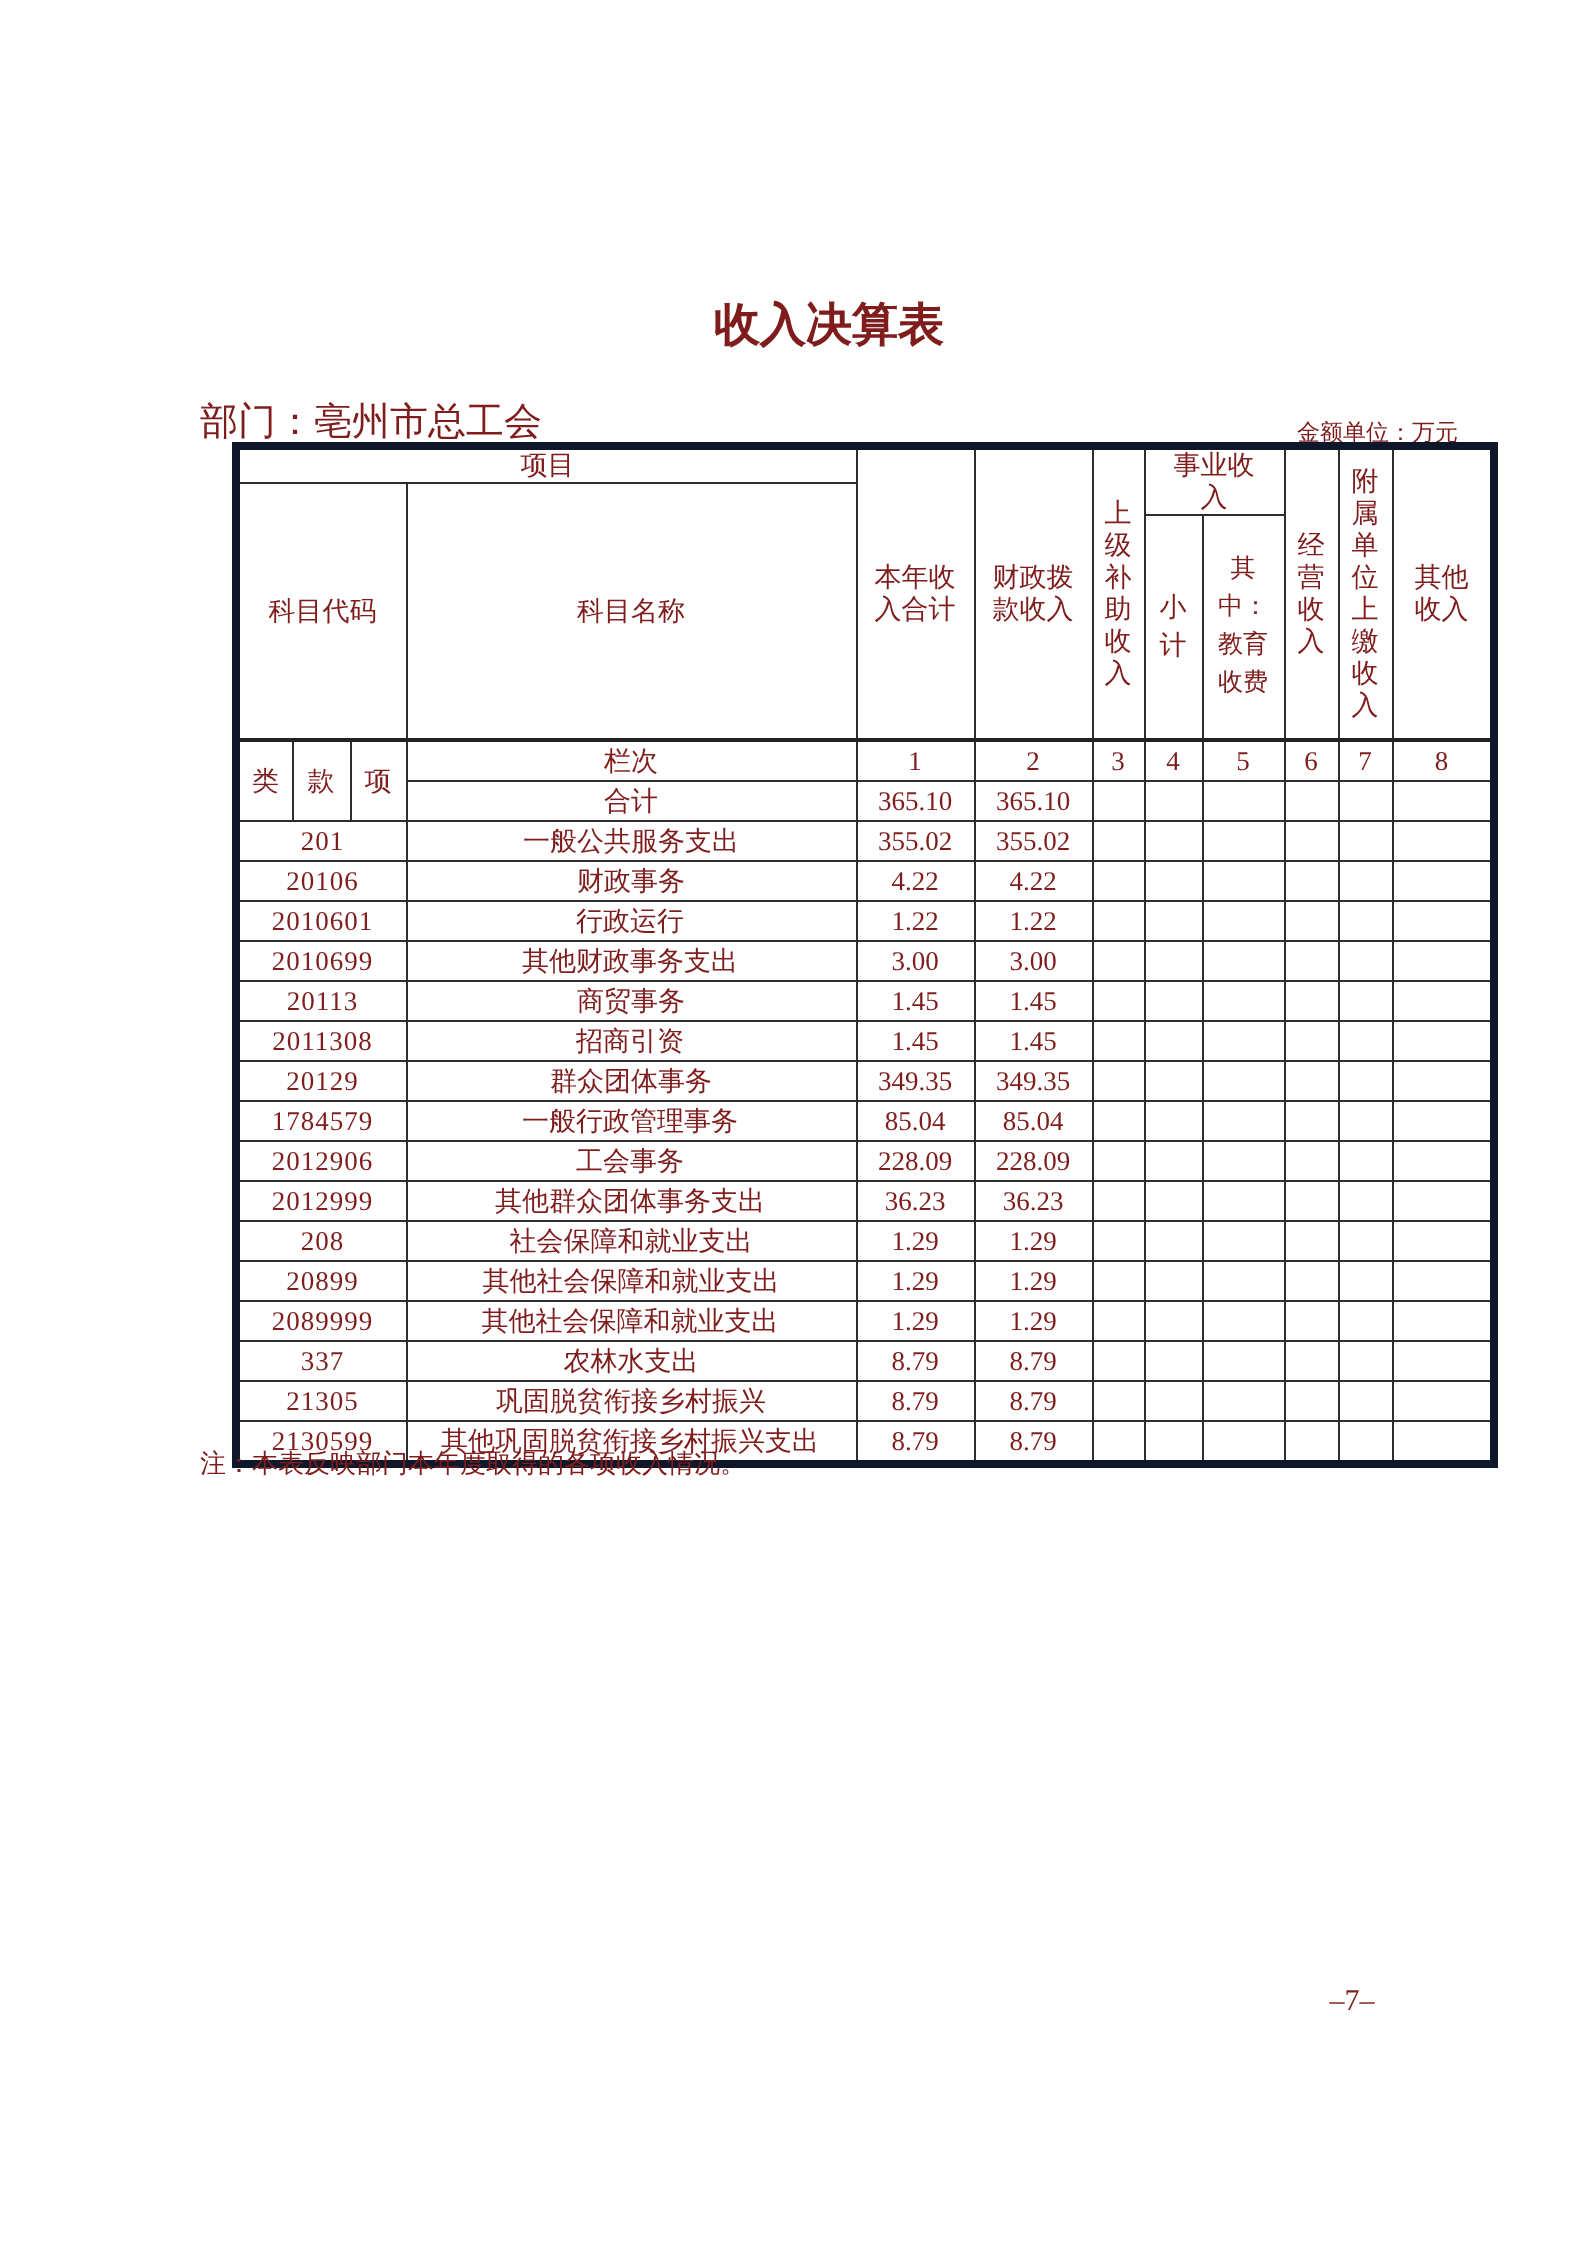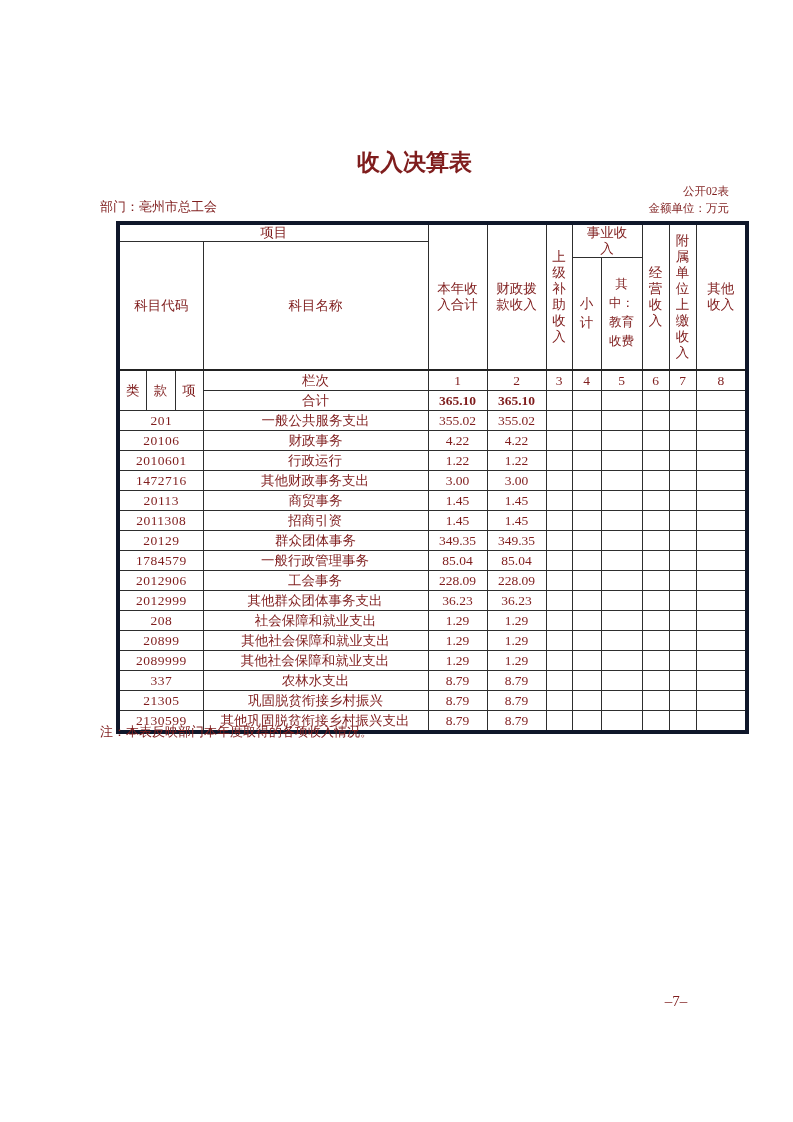--- a/index.html
+++ b/index.html
@@ -14,21 +14,21 @@
     font-family:"Liberation Sans","DejaVu Sans",sans-serif;
   }
   .form-code {
     position:absolute; left:100px; top:184px; width:629px;
     text-align:right; font-size:11.5px;
   }
   .meta {
     position:absolute; left:100px; top:198px; width:629px;
     display:flex; justify-content:space-between; align-items:flex-end;
   }
-  .dept { font-size:13px; }
+  .dept { font-size:19px; }
   .unit { font-size:11.5px; }
 
   table.fiscal {
     position:absolute; left:116px; top:221px; width:629px;
     border-collapse:collapse; table-layout:fixed;
     border:4px solid #0f172a;
     font-size:13.5px;
   }
   table.fiscal td {
     border:1px solid #2e2e2e; padding:0 5px;
@@ -47,35 +47,34 @@
   td.vt6 { line-height:19.5px; }
   td.vt4 { line-height:19.5px; }
   td.vt8 { line-height:17.5px; }
   td.vt2 { line-height:20px; }
   td.fee { white-space:pre-line; line-height:19px; font-size:12.5px; padding:0 2px; }
 
   td.code { text-align:left; padding-left:6px; letter-spacing:0.5px; }
   td.name { text-align:left; }
   td.name.indent { padding-left:4px; }
   td.num { text-align:right; padding-right:6px; }
-  td.b { font-weight:bold; }
+  td.b { font-weight:normal; }
 
   .note { position:absolute; left:100px; top:723px; font-size:13px; }
   .pageno {
     position:absolute; left:636px; top:993px; width:80px;
     text-align:center; font-size:15px;
   }
 </style>
 </head>
 <body>
 
 <div class="page">
 
   <div class="title">收入决算表</div>
-  <div class="form-code">公开02表</div>
 
   <div class="meta">
     <span class="dept">部门：亳州市总工会</span>
     <span class="unit">金额单位：万元</span>
   </div>
 
   <table class="fiscal">
     <colgroup>
       <col style="width:28px">
         <col style="width:29px">
@@ -191,21 +190,21 @@
       <td class="num">1.22</td>
       <td class="num">1.22</td>
       <td></td>
           <td></td>
           <td></td>
           <td></td>
           <td></td>
           <td></td>
     </tr>
     <tr class="datarow">
-      <td colspan="3" class="code">1472716</td>
+      <td colspan="3" class="code">2010699</td>
       <td class="name indent">其他财政事务支出</td>
       <td class="num">3.00</td>
       <td class="num">3.00</td>
       <td></td>
           <td></td>
           <td></td>
           <td></td>
           <td></td>
           <td></td>
     </tr>

